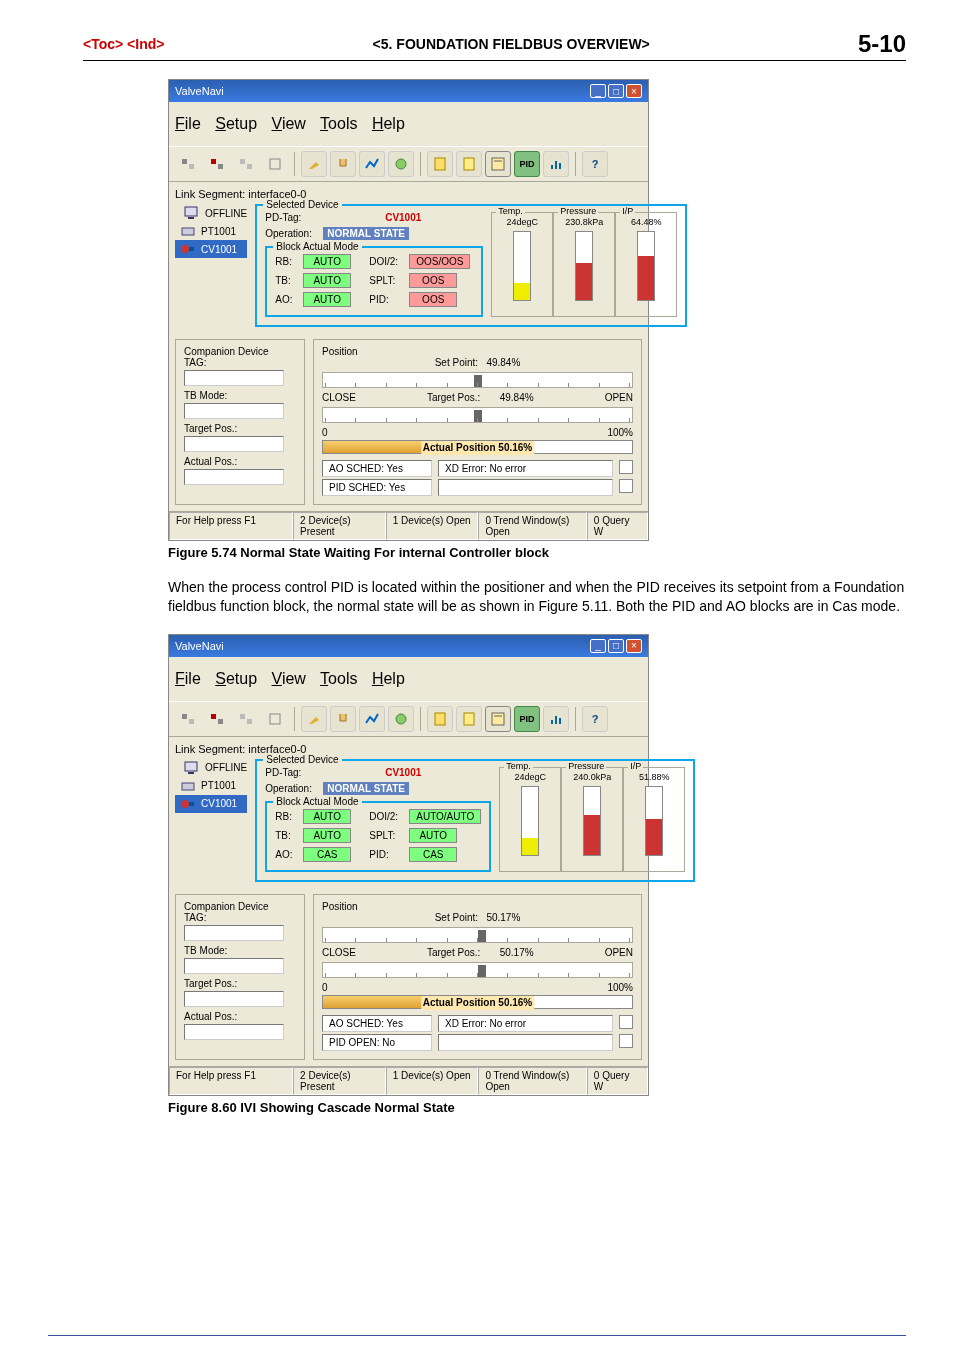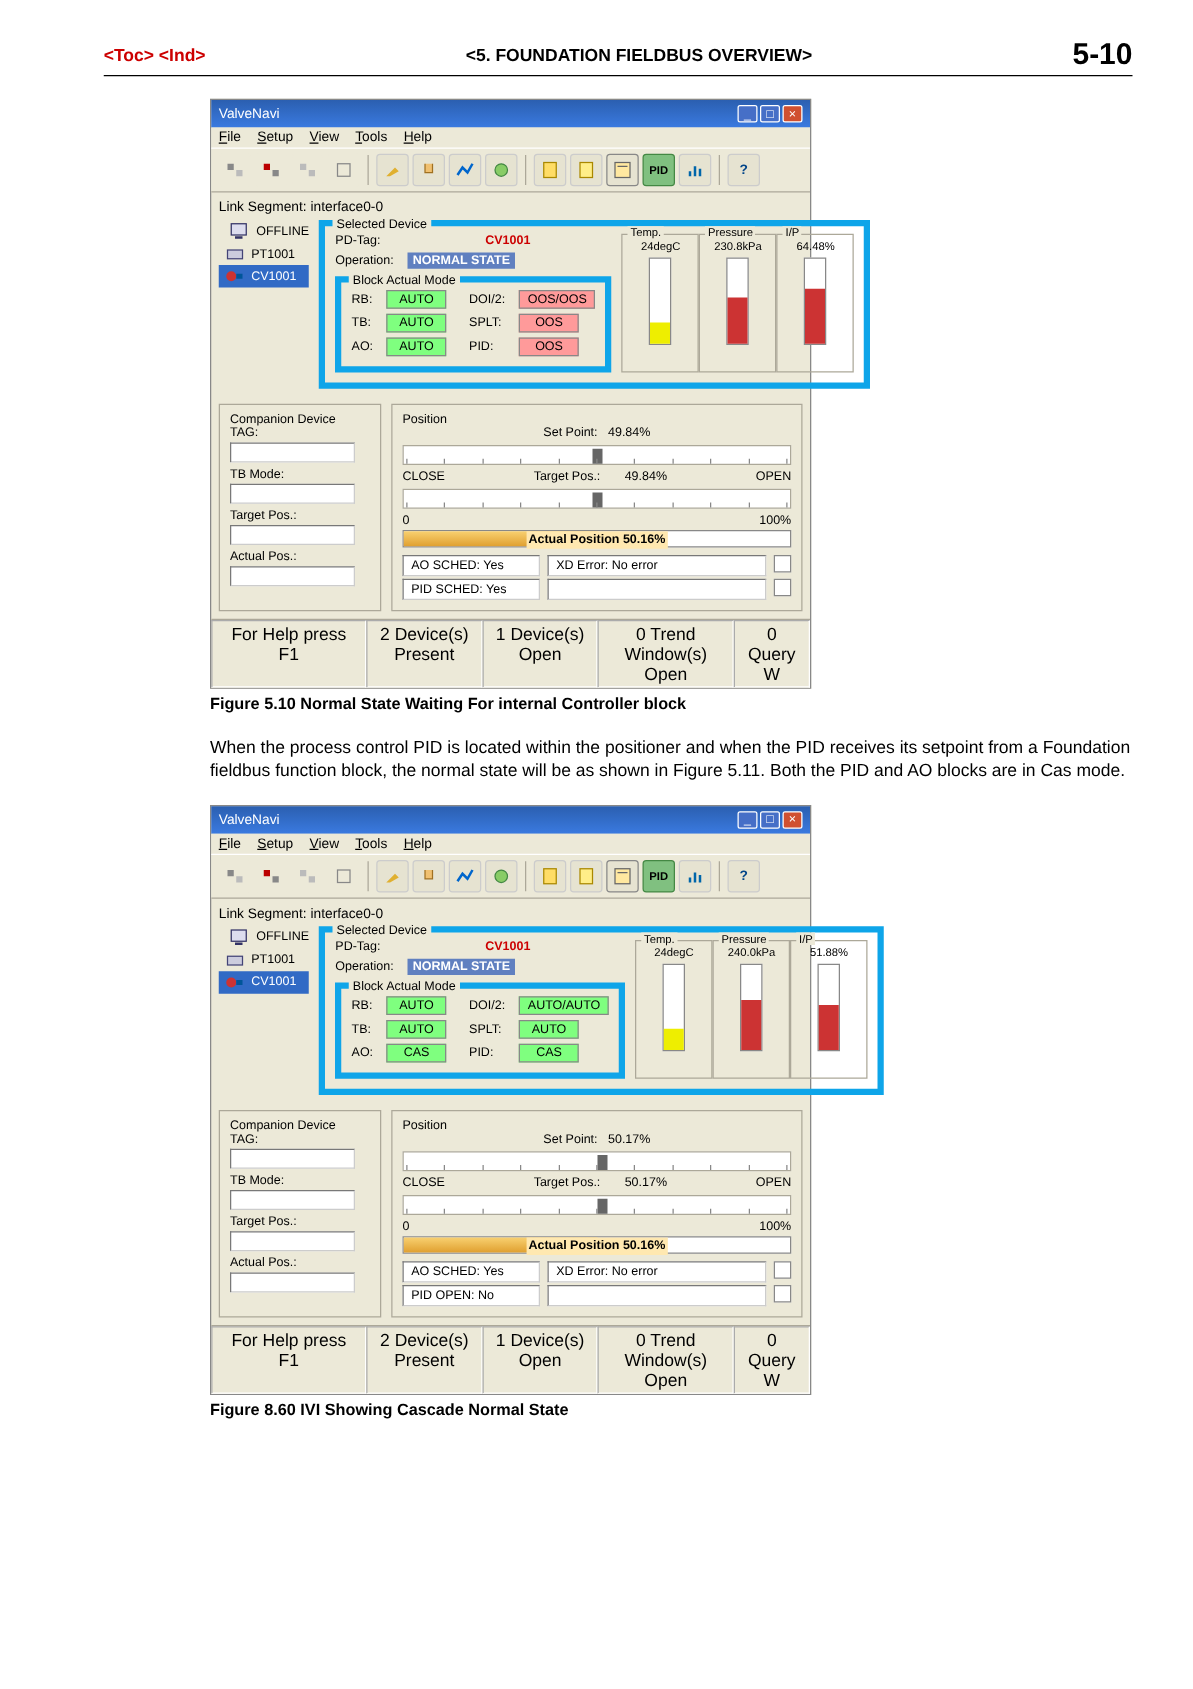--- a/index.html
+++ b/index.html
@@ -9,56 +9,56 @@
   .header-left { color: #c00; font-weight: bold; font-size: 14px; }
   .header-center { font-weight: bold; font-size: 14px; flex:1; text-align:center; }
   .header-right { font-weight: bold; font-size: 24px; }
   .para { margin-left: 120px; margin-bottom: 18px; font-size: 14px; line-height: 1.35; }
   .caption { margin-left: 120px; font-weight: bold; font-size: 13px; margin-top: 4px; margin-bottom: 18px; }
   .screenshot { margin-left: 120px; width: 481px; border: 1px solid #888; background: #ece9d8; }
   .titlebar { background: linear-gradient(#2b5fb0,#3a7ae0); color:#fff; padding: 3px 6px; display:flex; align-items:center; justify-content:space-between; font-size:11px; height:22px; }
   .titlebar .winbtns { display:flex; gap:2px; }
   .winbtn { width:16px; height:14px; background:#466fc7; border:1px solid #fff; border-radius:2px; display:flex; align-items:center; justify-content:center; font-size:10px; color:#fff; }
   .winbtn.close { background:#d05030; }
-  .menubar { background:#ece9d8; padding:2px 6px; font-size:11px; }
+  .menubar { background:#ece9d8; padding:13px 6px; font-size:16px; }
   .menubar span { margin-right:10px; }
   .menubar span u { text-decoration: underline; }
   .toolbar { background:#ece9d8; padding:4px 6px; display:flex; align-items:center; gap:3px; border-top:1px solid #fff; border-bottom:1px solid #aca899; }
   .tbtn { width:26px; height:26px; background:#ece9d8; border:1px solid #ece9d8; display:flex; align-items:center; justify-content:center; font-size:11px; color:#666; border-radius:3px; }
   .tbtn.filled { background:#e6e3d1; border-color:#ccc; }
   .tdivider { width:1px; height:24px; background:#aca899; margin:0 3px; }
   .tsvg { width:16px; height:16px; }
   .body-area { padding:6px; font-size:10px; }
   .link-seg { margin-bottom:4px; font-size: 11px; }
   .flexrow { display:flex; gap:8px; }
   .left-tree { width:130px; }
   .tree-item { display:flex; align-items:center; gap:4px; padding:1px 0 1px 8px; }
   .tree-icon { width:18px; height:16px; display:flex; align-items:center; justify-content:center; }
   .tree-item.sel { background:#316ac5; color:#fff; }
-  .fieldset { border:5px solid #0ea5e9; padding:6px 8px 8px 8px; margin-bottom:6px; position:relative; }
+  .fieldset { border:2px solid #0ea5e9; padding:6px 8px 8px 8px; margin-bottom:6px; position:relative; }
   .fieldset .legend { position:absolute; top:-7px; left:6px; background:#ece9d8; padding:0 3px; font-size:10px; }
   .right-panels { display:flex; gap:0; }
   .gauge { border:1px solid #aca899; width:62px; padding:4px 2px; text-align:center; position:relative; font-size:9px; }
   .gauge .gl { position:absolute; top:-7px; left:4px; background:#ece9d8; padding:0 2px; }
   .gauge-bar { width:18px; height:70px; border:1px solid #888; margin:4px auto 4px auto; background:#fff; position:relative; }
   .gauge-fill { position:absolute; bottom:0; width:100%; }
   .row-line { display:flex; align-items:center; gap:6px; margin-bottom:4px; font-size:10px; }
   .row-line .lab { width:52px; }
   .state-box { border:1px solid #888; background:#fff; padding:1px 6px; min-width:48px; display:inline-block; text-align:center; }
   .state-green { background:#7fff7f; }
   .state-red { background:#ff9a9a; }
   .bluebox { background:#6080c0; color:#fff; font-weight:bold; padding:1px 4px; display:inline-block; }
   .companion-group { border:1px solid #aca899; padding:6px 8px 8px 8px; position:relative; margin-top:6px; }
   .slider-track { height:16px; border:1px solid #aca899; background:#fff; position:relative; margin:4px 0; }
   .slider-track .ticks { position:absolute; inset:0; display:flex; justify-content:space-between; align-items:flex-end; padding:0 2px; }
   .slider-track .tick { width:1px; height:4px; background:#888; }
   .progress-bar { height:14px; border:1px solid #888; background:#fff; position:relative; }
   .progress-fill { height:100%; background:linear-gradient(#f8d070,#e0a030); position:relative; }
   .progress-label { position:absolute; left:50%; top:0; transform:translateX(-50%); font-size:10px; font-weight:bold; line-height:14px; background:#ffe8b0; padding:0 2px; }
-  .statusbar { display:flex; border-top:1px solid #aca899; background:#ece9d8; font-size:14px;text-align:center; }
+  .statusbar { display:flex; border-top:1px solid #aca899; background:#ece9d8; font-size:10px; }
   .statuscell { border:1px inset #fff; padding:2px 6px; }
   .small-input { width:100px; height:16px; border:1px inset #ccc; background:#fff; }
   .pos-row { display:flex; align-items:center; justify-content:space-between; font-size:10px; margin-bottom:2px; }
   .sched-row { display:flex; gap:6px; margin-top:6px; }
   .sched-box { border:1px inset #ccc; background:#fff; padding:2px 6px; flex:0 0 110px; font-size:10px; }
   .sched-long { flex:1; border:1px inset #ccc; background:#fff; padding:2px 6px; font-size:10px; }
   .mini-icon { width:14px; height:14px; border:1px solid #888; background:#fff; }
   .footer-line { border-top:1px solid #3a4fa0; margin-top:220px; }
   .footer-text { text-align:right; font-size:11px; padding:6px 0 0 0; }
   .marker { width:8px; height:12px; background:#666; position:absolute; top:2px; }
@@ -336,21 +336,21 @@
       </div>
     </div>
     <div class="statusbar">
       <div class="statuscell" style="flex:1.4">For Help press F1</div>
       <div class="statuscell" style="flex:1">2 Device(s) Present</div>
       <div class="statuscell" style="flex:1">1 Device(s) Open</div>
       <div class="statuscell" style="flex:1.2">0 Trend Window(s) Open</div>
       <div class="statuscell" style="flex:0.6">0 Query W</div>
     </div>
   </div>
-  <div class="caption">Figure 5.10 Normal State Waiting For internal Controller block</div>
+  <div class="caption">Figure 5.74 Normal State Waiting For internal Controller block</div>
 
   <p class="para">When the process control PID is located within the positioner and when the PID receives its setpoint from a Foundation fieldbus function block, the normal state will be as shown in Figure 5.11.  Both the PID and AO blocks are in Cas mode.</p>
 
   <div class="screenshot">
     <div class="titlebar">
       <span>ValveNavi</span>
       <div class="winbtns">
         <span class="winbtn">_</span>
         <span class="winbtn">□</span>
         <span class="winbtn close">×</span>

